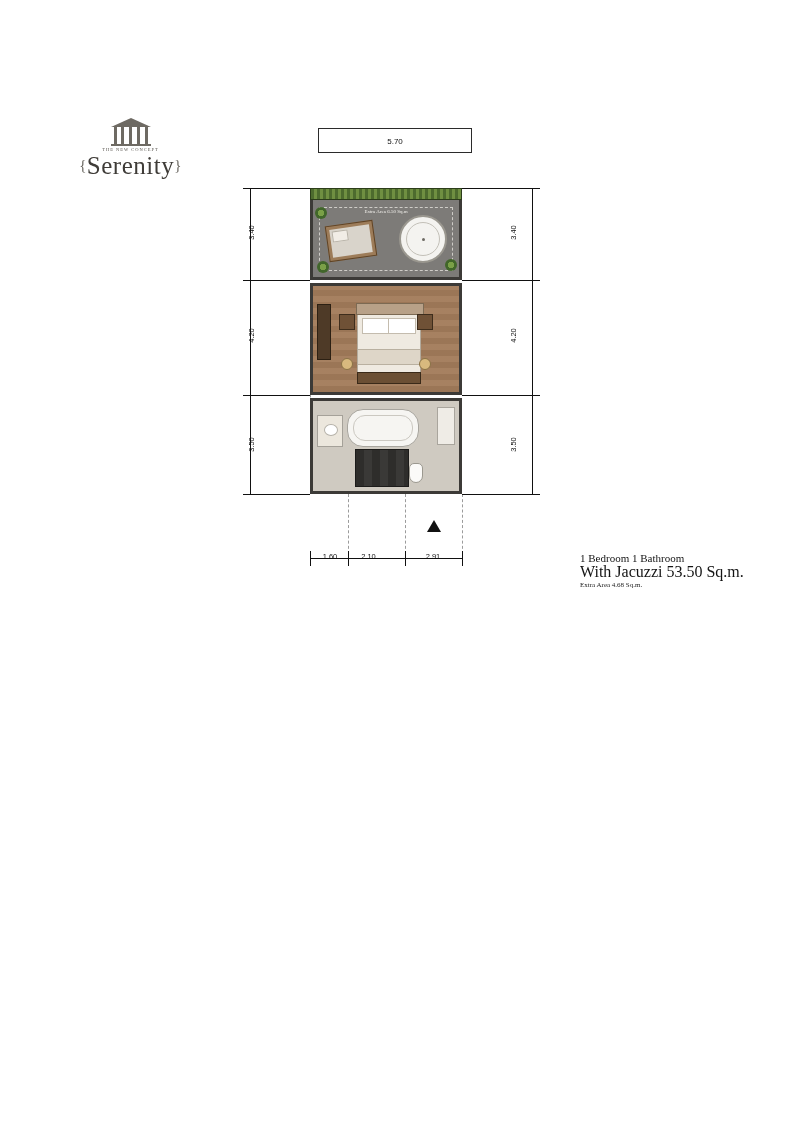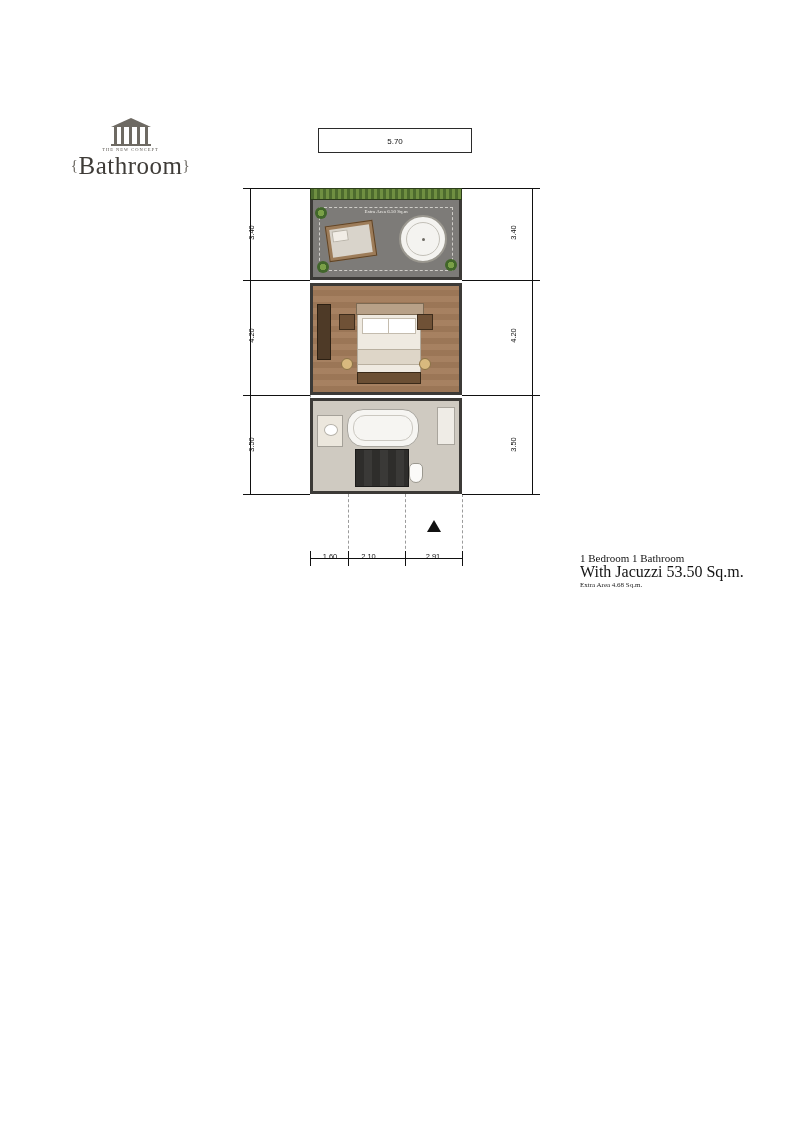--- a/index.html
+++ b/index.html
@@ -456,21 +456,21 @@
       <i></i>
         <i></i>
         <i></i>
         <i></i>
         <i></i>
     </div>
     <div class="base"></div>
   </div>
   <div class="tagline">THE NEW CONCEPT</div>
   <div class="brand">
-    <span class="swash-l">{</span><span>Bathroom</span><span class="swash-r">}</span>
+    <span class="swash-l">{</span><span>Serenity</span><span class="swash-r">}</span>
   </div>
 </div>
 
 <div id="plan">
 
   <div id="top-dim">
     <span>5.70</span>
   </div>
 
   <div class="guide-v" style="left:70px; top:254px; height:100px;"></div>

